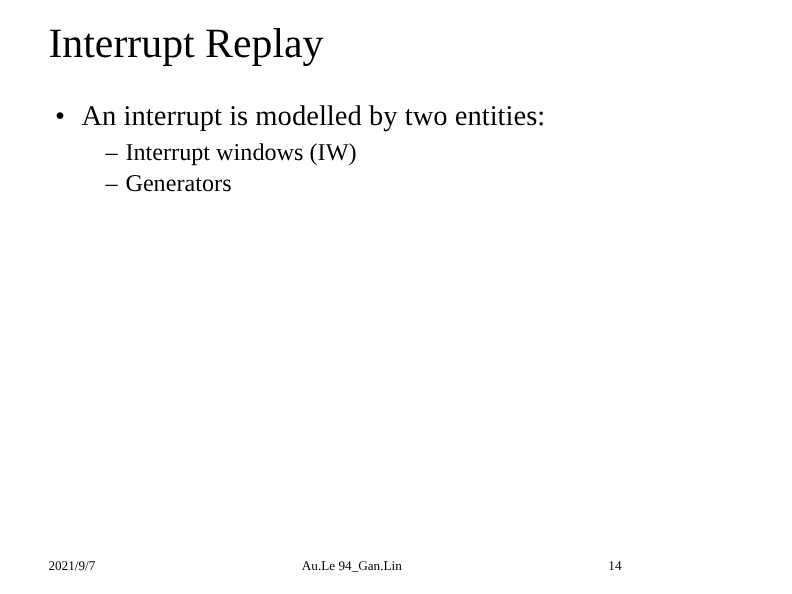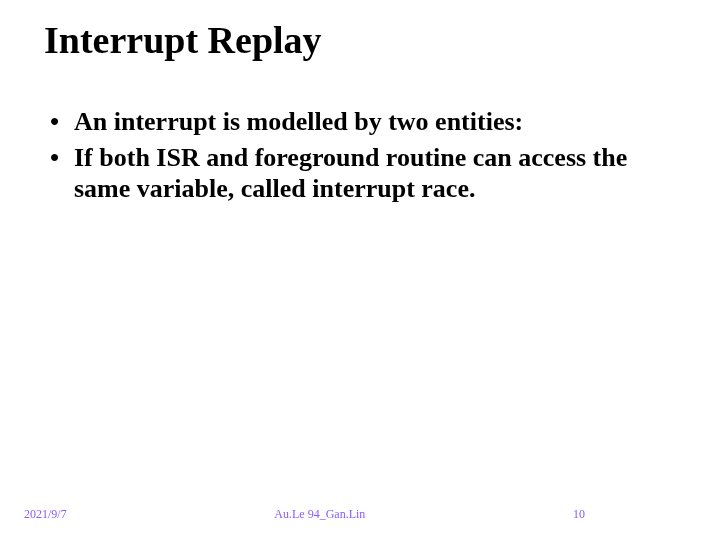--- a/index.html
+++ b/index.html
@@ -14,36 +14,35 @@
   }
   .slide {
     box-sizing: border-box;
     width: 720px;
     height: 540px;
     padding: 20px 44px 0 44px;
     position: relative;
   }
   .title {
     font-size: 38px;
-    font-weight: bold;
-    margin: 0 0 44px 0;
+    font-weight: normal;
+    margin: 0 0 28px 0;
     line-height: 1.1;
   }
   ul.level1 {
     list-style: none;
     margin: 0;
     padding: 0 4px 0 4px;
     font-size: 26px;
     line-height: 1.22;
   }
   ul.level1 > li {
     position: relative;
     padding-left: 26px;
     margin-bottom: 4px;
-    font-weight: bold;
   }
   ul.level1 > li::before {
     content: "•";
     position: absolute;
     left: 2px;
     top: 0;
     font-size: 26px;
   }
   ul.level2 {
     list-style: none;
@@ -62,43 +61,48 @@
     position: absolute;
     left: 0;
     top: 0;
   }
   .footer {
     position: absolute;
     bottom: 18px;
     left: 0;
     width: 609px;
     font-size: 12px;
-    color: #8b5cf6;
+    color: #000000;
     display: flex;
     justify-content: space-between;
     box-sizing: border-box;
-    padding: 0 24px;
+    padding: 0 44px;
   }
   .footer > div { white-space: nowrap; }
 </style>
 </head>
 <body>
 
 <div class="slide">
 
   <h1 class="title">Interrupt Replay</h1>
 
   <ul class="level1">
     <li>
       <span>An interrupt is modelled by two entities:</span>
-    </li>
-    <li>
-      <span>If both ISR and foreground routine can access the same variable, called interrupt race.</span>
+      <ul class="level2">
+        <li>
+          <span>Interrupt windows (IW)</span>
+        </li>
+        <li>
+          <span>Generators</span>
+        </li>
+      </ul>
     </li>
   </ul>
 
   <div class="footer">
     <div>2021/9/7</div>
     <div>Au.Le 94_Gan.Lin</div>
-    <div>10</div>
+    <div>14</div>
   </div>
 
 </div>
 
 </body></html>

